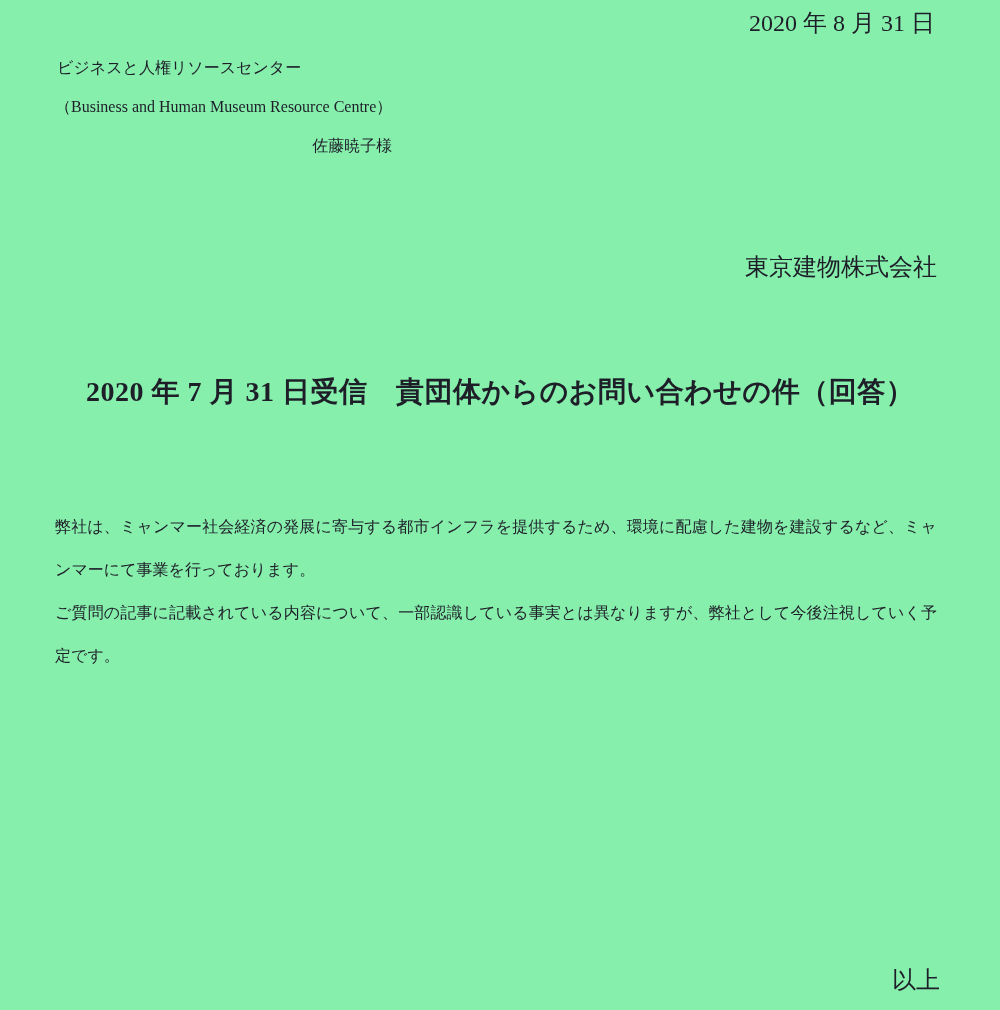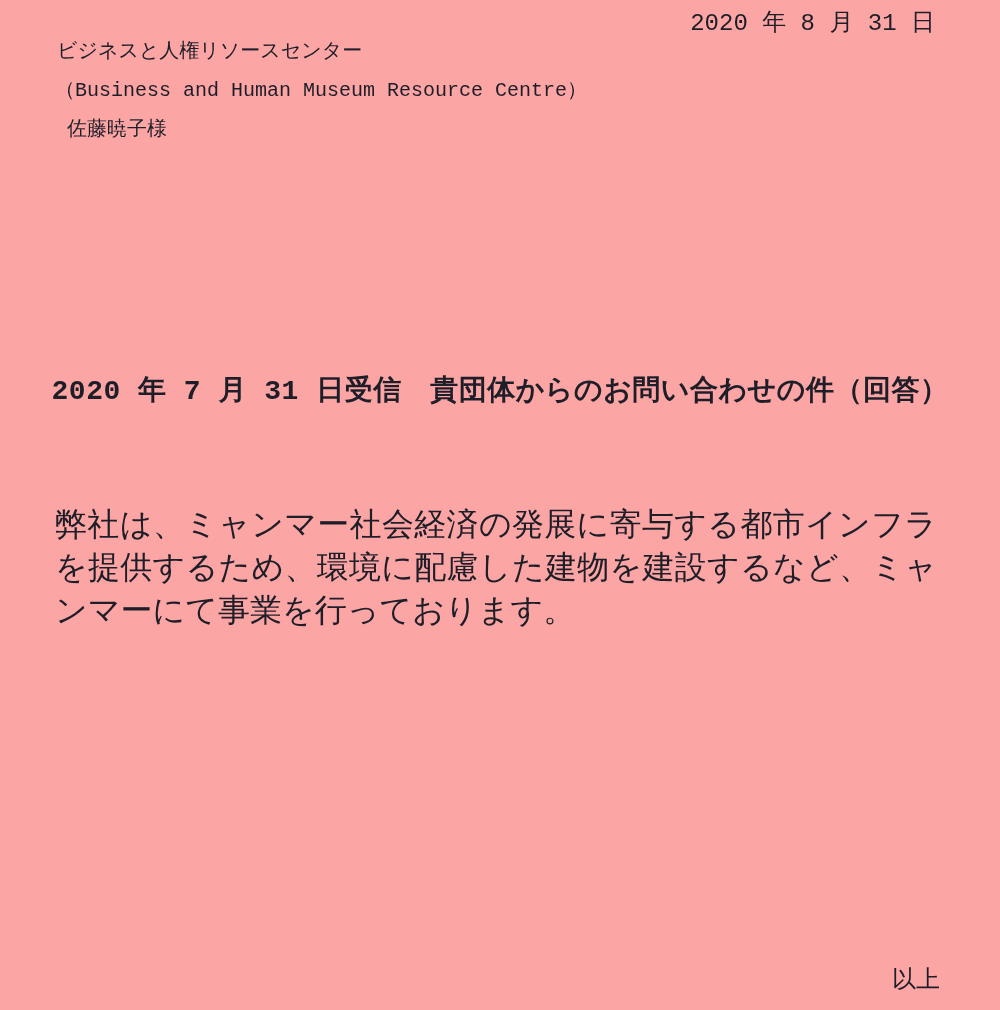--- a/index.html
+++ b/index.html
@@ -5,45 +5,45 @@
   html, body {
     margin: 0;
     padding: 0;
     background: #ffffff;
   }
   .page {
     position: relative;
     width: 1000px;
     height: 1010px;
     margin: 0 auto;
-    background: #fca5a5;
+    background: #86efac;
     color: #1e1e28;
-    font-family: Liberation Mono, monospace;
+    font-family: Liberation Serif, serif;
     box-sizing: border-box;
     overflow: hidden;
   }
   .date-line {
     position: absolute;
     top: 8px;
     right: 65px;
     font-size: 24px;
     line-height: 1.3;
     text-align: right;
     white-space: nowrap;
   }
   .recipient {
     position: absolute;
-    top: 32px;
+    top: 48px;
     left: 55px;
-    font-size: 20px;
+    font-size: 16px;
     line-height: 39px;
   }
   .recipient .org-ja { margin-left: 2px; }
   .recipient .org-en { margin-left: 0px; }
-  .recipient .person { margin-left: 12px; }
+  .recipient .person { margin-left: 12px; text-align: right; }
   .sender {
     position: absolute;
     top: 252px;
     right: 63px;
     font-size: 24px;
     line-height: 1.3;
     text-align: right;
     white-space: nowrap;
   }
   .subject {
@@ -56,21 +56,21 @@
     font-weight: bold;
     text-align: center;
     line-height: 1.4;
     letter-spacing: 0.5px;
   }
   .body-block {
     position: absolute;
     top: 505px;
     left: 55px;
     width: 882px;
-    font-size: 32px;
+    font-size: 16px;
     line-height: 43px;
     text-align: justify;
   }
   .body-block p {
     margin: 0;
     padding: 0;
   }
   .closing {
     position: absolute;
     top: 965px;
@@ -87,22 +87,24 @@
 <div class="page">
 
   <div class="date-line">2020 年 8 月 31 日</div>
 
   <div class="recipient">
     <div class="org-ja">ビジネスと人権リソースセンター</div>
     <div class="org-en">（Business and Human Museum Resource Centre）</div>
     <div class="person">佐藤暁子様</div>
   </div>
 
+  <div class="sender">東京建物株式会社</div>
 
   <h1 class="subject">2020 年 7 月 31 日受信　貴団体からのお問い合わせの件（回答）</h1>
 
   <div class="body-block">
     <p>弊社は、ミャンマー社会経済の発展に寄与する都市インフラを提供するため、環境に配慮した建物を建設するなど、ミャンマーにて事業を行っております。</p>
+    <p>ご質問の記事に記載されている内容について、一部認識している事実とは異なりますが、弊社として今後注視していく予定です。</p>
   </div>
 
   <div class="closing">以上</div>
 
 </div>
 
 </body></html>

